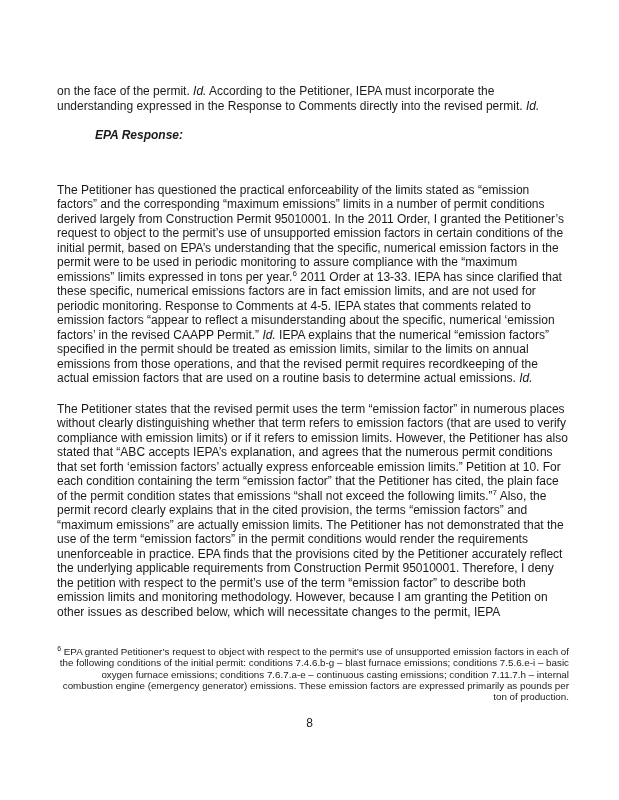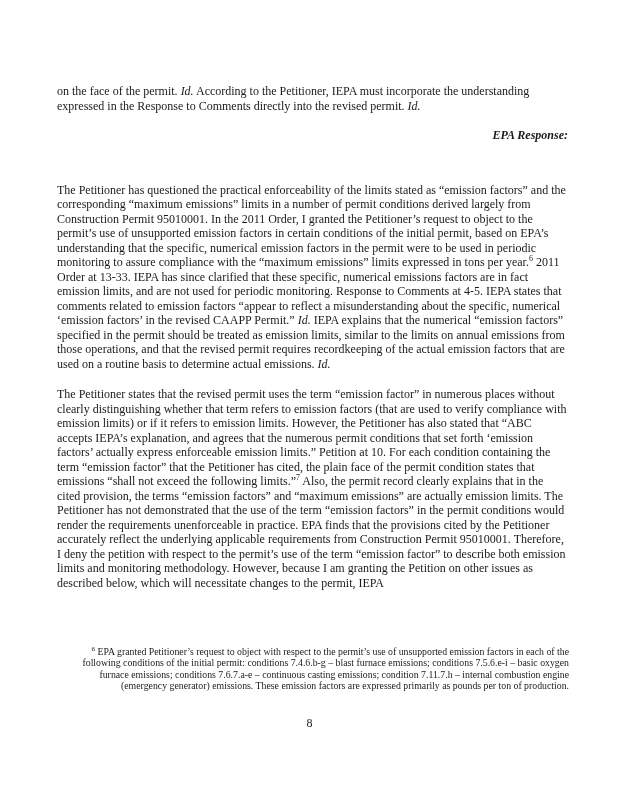--- a/index.html
+++ b/index.html
@@ -3,21 +3,21 @@
 <meta charset="utf-8">
 <style>
   * { margin: 0; padding: 0; box-sizing: border-box; }
   html, body { background: #e8e8e8; }
   .page {
     width: 619px;
     height: 800px;
     background: #ffffff;
     position: relative;
     margin: 0 auto;
-    font-family: Liberation Serif, serif;
+    font-family: Liberation Sans, sans-serif;
     color: #1a1a1a;
     overflow: hidden;
   }
   .content {
     position: absolute;
     left: 57px;
     top: 84px;
     width: 511px;
   }
   .para {
@@ -27,21 +27,20 @@
     margin-bottom: 15px;
   }
   .heading {
     font-size: 12px;
     line-height: 14.5px;
     font-weight: bold;
     font-style: italic;
     text-indent: 38px;
     margin-bottom: 15px;
     margin-top: 2px;
-    text-align: right;
   }
   .para.p1 { margin-bottom: 16px; margin-top: 40px; }
   .it { font-style: italic; }
   sup.fnref {
     font-size: 8px;
     line-height: 0;
     vertical-align: super;
   }
   .footnotes {
     position: absolute;

